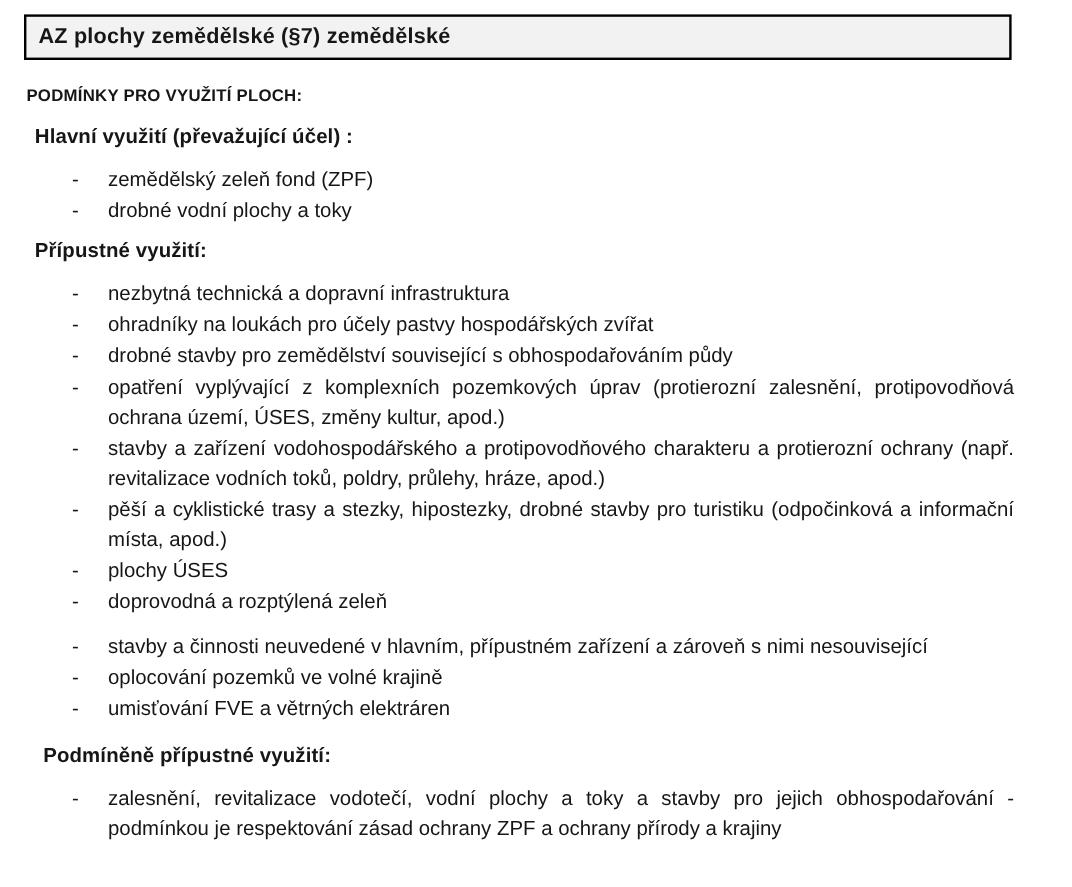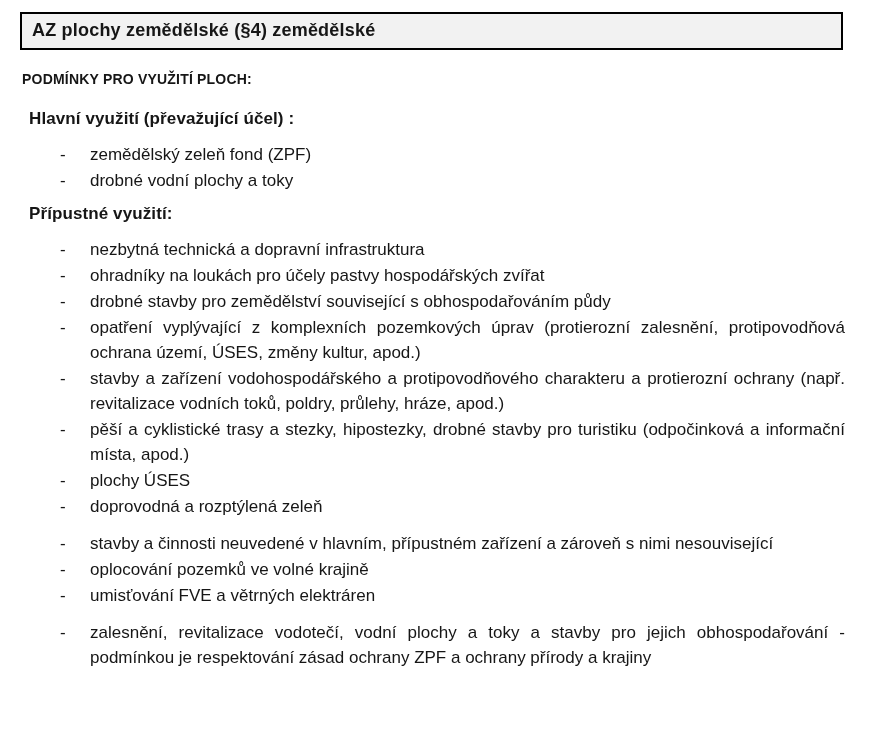--- a/index.html
+++ b/index.html
@@ -35,21 +35,21 @@
     letter-spacing: 0.2px;
   }
   .section-heading {
     margin: 10px 48px 0 29px;
     font-size: 17px;
     font-weight: bold;
     line-height: 22px;
     letter-spacing: 0.1px;
   }
   .section-heading.first {
-    margin-top: 18px;
+    margin-top: 13px;
   }
   .section-heading.tight {
     margin-top: 8px;
   }
   .section-heading.spaced {
     margin-top: 16px;
   }
   .section-heading.indent {
     margin-left: 36px;
   }
@@ -73,21 +73,21 @@
     text-align: justify;
     text-align-last: left;
   }
 </style>
 </head>
 <body>
 
 <div class="page">
 
   <div class="title-box">
-    <span>AZ plochy zemědělské (§4) zemědělské</span>
+    <span>AZ plochy zemědělské (§7) zemědělské</span>
   </div>
 
   <div class="main-title">PODMÍNKY PRO VYUŽITÍ PLOCH:</div>
 
   <div class="section-heading first">Hlavní využití (převažující účel) :</div>
   <div class="list">
     <div class="item">
       <span class="dash">-</span>
       <span class="text">zemědělský zeleň fond (ZPF)</span>
     </div>
@@ -141,20 +141,21 @@
     <div class="item">
       <span class="dash">-</span>
       <span class="text">oplocování pozemků ve volné krajině</span>
     </div>
     <div class="item">
       <span class="dash">-</span>
       <span class="text">umisťování FVE a větrných elektráren</span>
     </div>
   </div>
 
+  <div class="section-heading spaced indent">Podmíněně přípustné využití:</div>
   <div class="list">
     <div class="item">
       <span class="dash">-</span>
       <span class="text">zalesnění, revitalizace vodotečí, vodní plochy a toky a stavby pro jejich obhospodařování - podmínkou je respektování zásad ochrany ZPF a ochrany přírody a krajiny</span>
     </div>
   </div>
 
 </div>
 
 </body></html>

